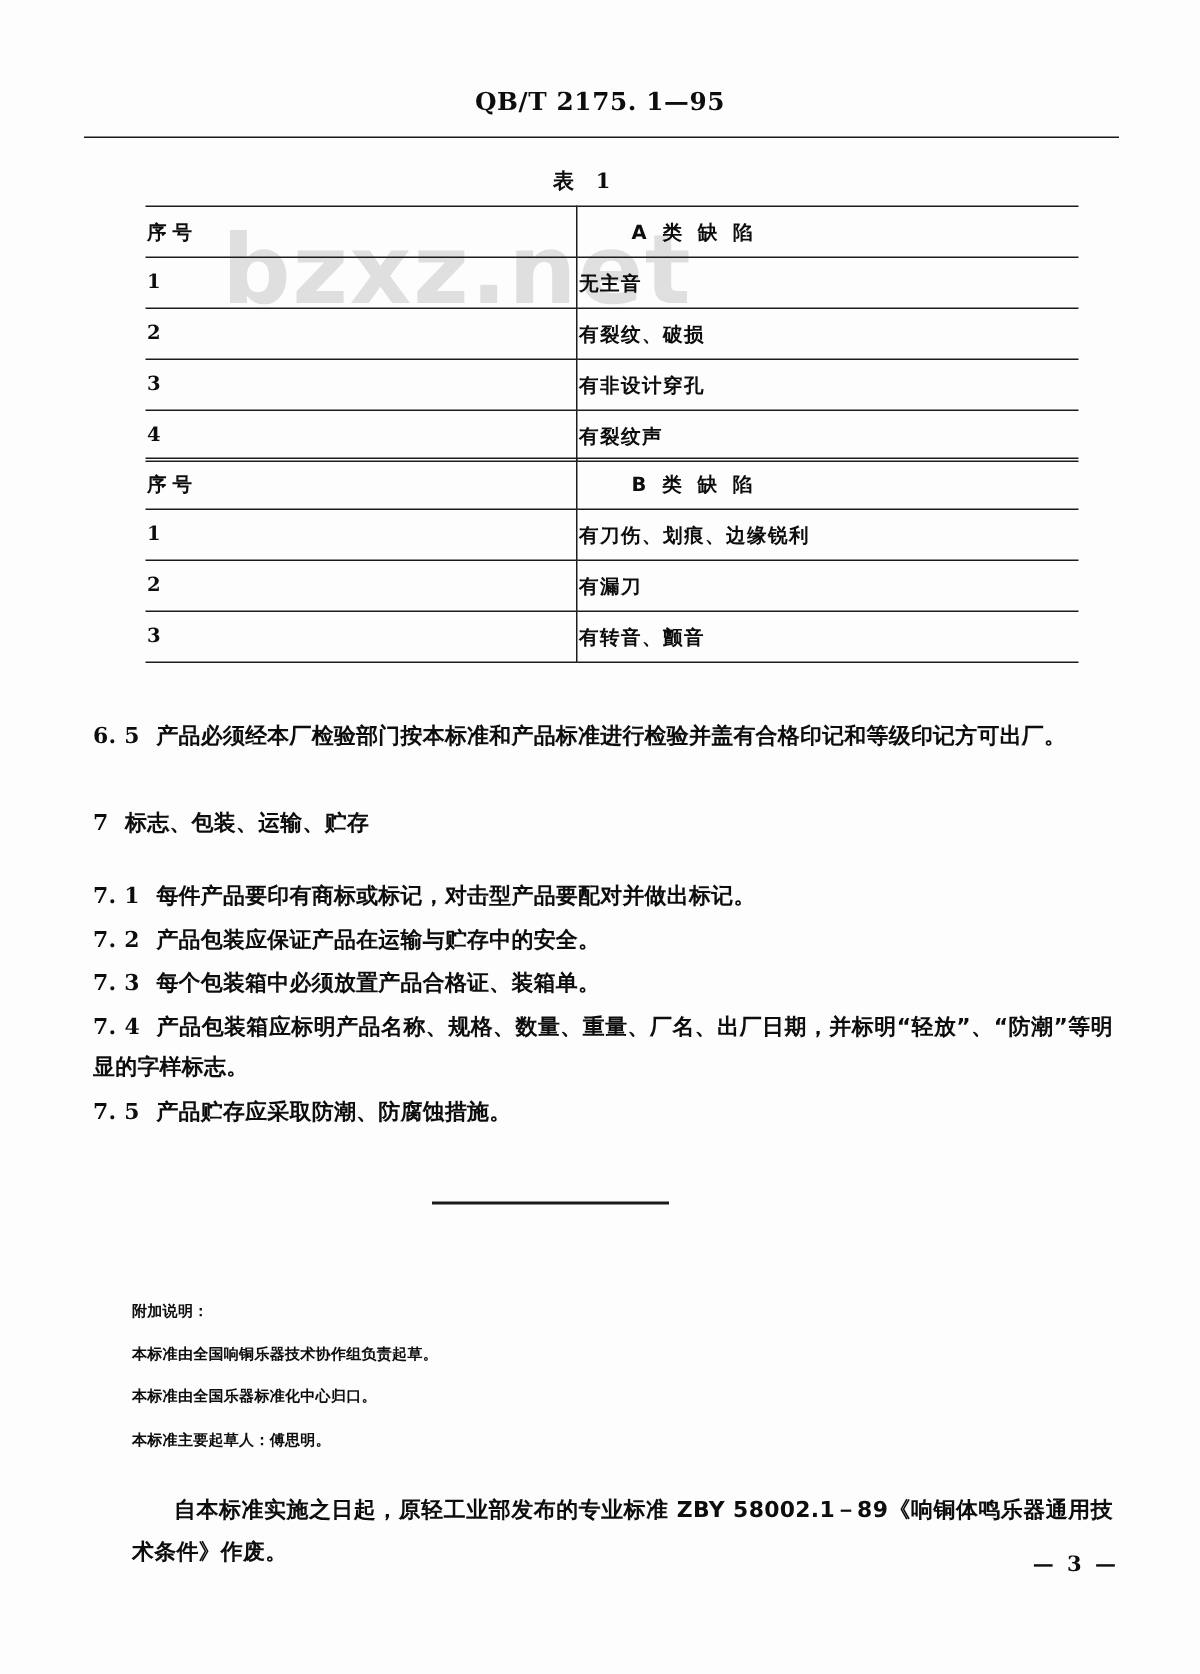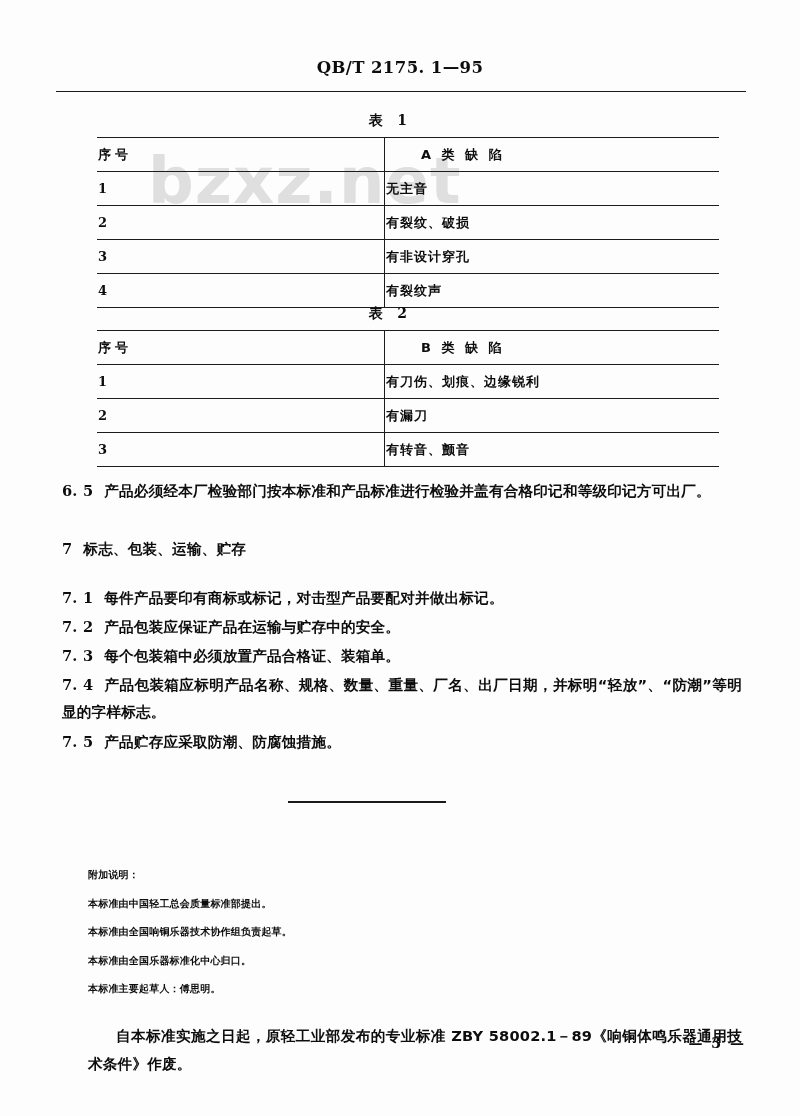--- a/index.html
+++ b/index.html
@@ -215,23 +215,20 @@
         </tr>
         <tr>
           <td class="col-seq seq-num">4</td>
           <td class="col-desc">有裂纹声</td>
         </tr>
       </tbody>
     </table>
   </div>
 
   <div class="table-block" id="table-2-block">
-    <div class="table-caption">
-      <span>表</span><span class="cap-num">2</span>
-    </div>
     <table class="defect-table">
       <tbody>
         <tr class="head">
           <td class="col-seq">序号</td>
           <td class="col-desc">B 类 缺 陷</td>
         </tr>
         <tr>
           <td class="col-seq seq-num">1</td>
           <td class="col-desc">有刀伤、划痕、边缘锐利</td>
         </tr>
@@ -272,21 +269,20 @@
   </div>
 
   <div class="para" id="para-75">
     <span class="num">7. 5</span><span>产品贮存应采取防潮、防腐蚀措施。</span>
   </div>
 
   <div id="mid-rule"></div>
 
   <div id="appendix">
     <div class="app-line">附加说明：</div>
-    <div class="app-line">本标准由中国轻工总会质量标准部提出。</div>
     <div class="app-line">本标准由全国响铜乐器技术协作组负责起草。</div>
     <div class="app-line">本标准由全国乐器标准化中心归口。</div>
     <div class="app-line">本标准主要起草人：傅思明。</div>
     <div class="app-final">自本标准实施之日起，原轻工业部发布的专业标准 ZBY 58002.1－89《响铜体鸣乐器通用技术条件》作废。</div>
   </div>
 
   <div id="page-number">— 3 —</div>
 
 </div>
 

